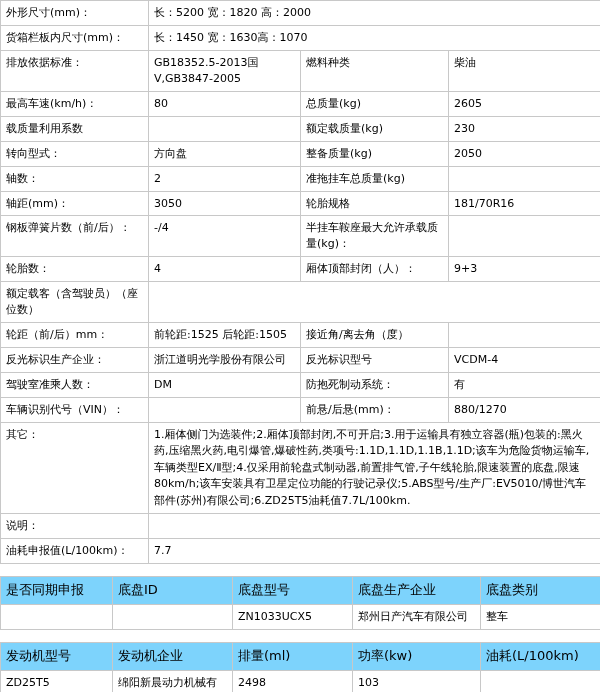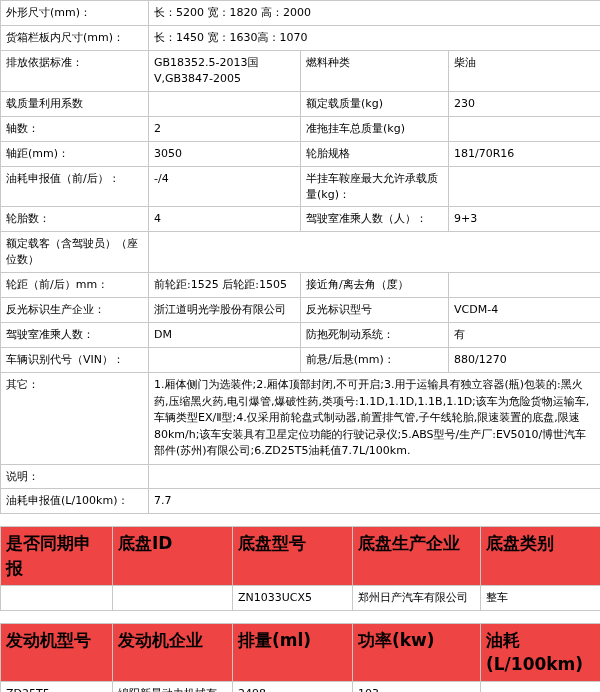--- a/index.html
+++ b/index.html
@@ -31,23 +31,22 @@
     font-size: 11px;
     word-wrap: break-word;
   }
   .lbl { }
   .val { }
   .spacer {
     height: 12px;
     background: #ffffff;
   }
   .hdr td {
-    background: #ef4444;
-    font-size: 17px;
-    font-weight: bold;
+    background: #7dd3fc;
+    font-size: 13px;
   }
   .blk td { }
   .notes {
     line-height: 1.5;
     border-radius: 6px;
   }
 </style>
 </head>
 <body>
 
@@ -67,47 +66,59 @@
       <td class="lbl">货箱栏板内尺寸(mm)：</td>
       <td class="val" colspan="3">长：1450 宽：1630高：1070</td>
     </tr>
     <tr>
       <td class="lbl">排放依据标准：</td>
       <td class="val">GB18352.5-2013国V,GB3847-2005</td>
       <td class="lbl">燃料种类</td>
       <td class="val">柴油</td>
     </tr>
     <tr>
+      <td class="lbl">最高车速(km/h)：</td>
+      <td class="val">80</td>
+      <td class="lbl">总质量(kg)</td>
+      <td class="val">2605</td>
+    </tr>
+    <tr>
       <td class="lbl">载质量利用系数</td>
       <td class="val"></td>
       <td class="lbl">额定载质量(kg)</td>
       <td class="val">230</td>
+    </tr>
+    <tr>
+      <td class="lbl">转向型式：</td>
+      <td class="val">方向盘</td>
+      <td class="lbl">整备质量(kg)</td>
+      <td class="val">2050</td>
     </tr>
     <tr>
       <td class="lbl">轴数：</td>
       <td class="val">2</td>
       <td class="lbl">准拖挂车总质量(kg)</td>
       <td class="val"></td>
     </tr>
     <tr>
       <td class="lbl">轴距(mm)：</td>
       <td class="val">3050</td>
       <td class="lbl">轮胎规格</td>
       <td class="val">181/70R16</td>
     </tr>
     <tr>
-      <td class="lbl">油耗申报值（前/后）：</td>
+      <td class="lbl">钢板弹簧片数（前/后）：</td>
       <td class="val">-/4</td>
       <td class="lbl">半挂车鞍座最大允许承载质量(kg)：</td>
       <td class="val"></td>
     </tr>
     <tr>
       <td class="lbl">轮胎数：</td>
       <td class="val">4</td>
-      <td class="lbl">驾驶室准乘人数（人）：</td>
+      <td class="lbl">厢体顶部封闭（人）：</td>
       <td class="val">9+3</td>
     </tr>
     <tr>
       <td class="lbl">额定载客（含驾驶员）（座位数）</td>
       <td class="val" colspan="3"></td>
     </tr>
     <tr>
       <td class="lbl">轮距（前/后）mm：</td>
       <td class="val">前轮距:1525 后轮距:1505</td>
       <td class="lbl">接近角/离去角（度）</td>

